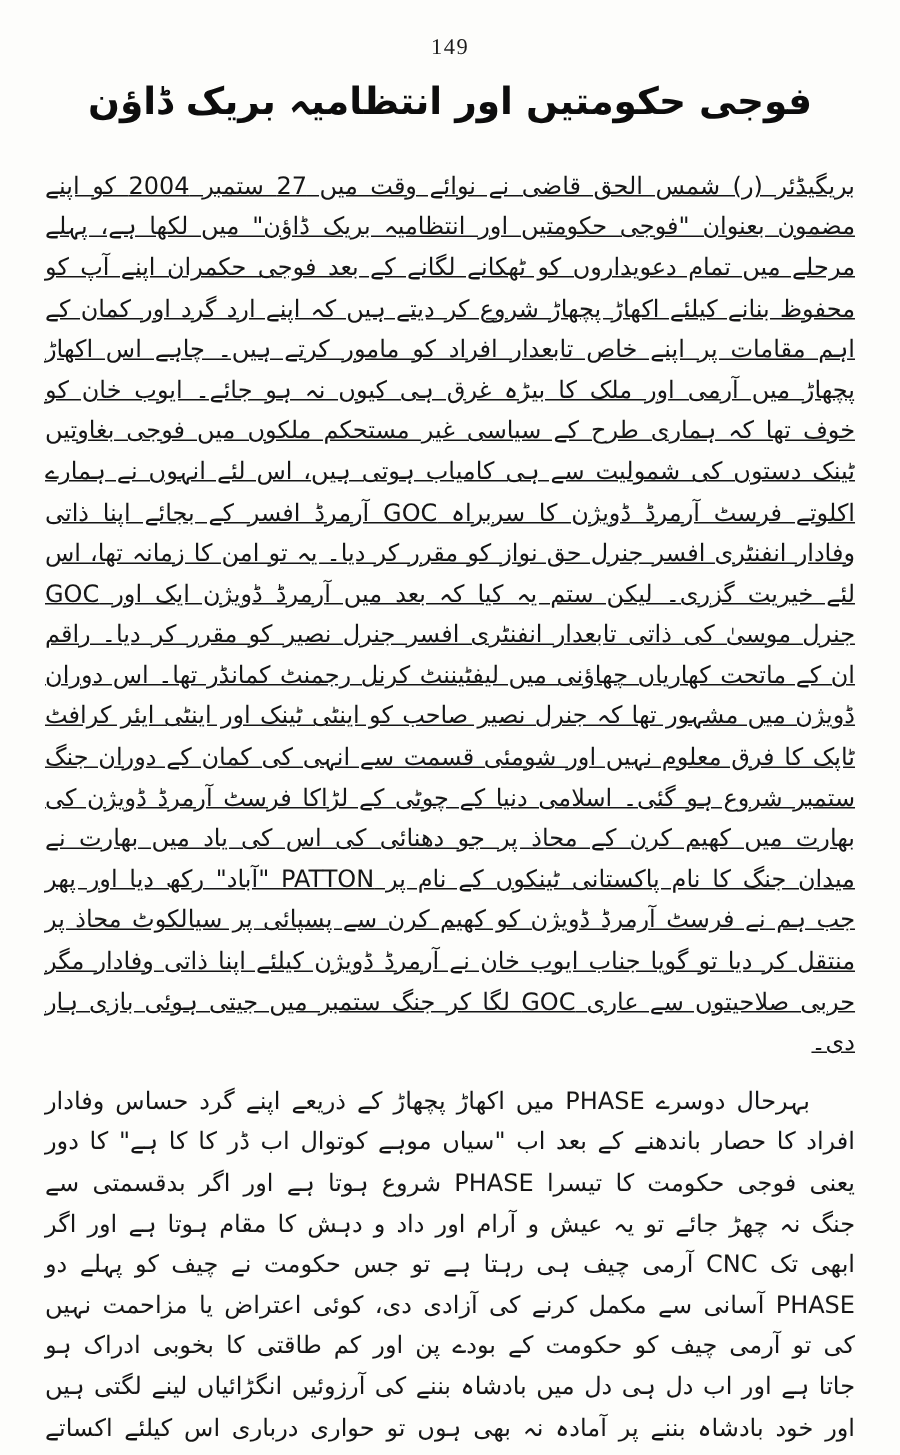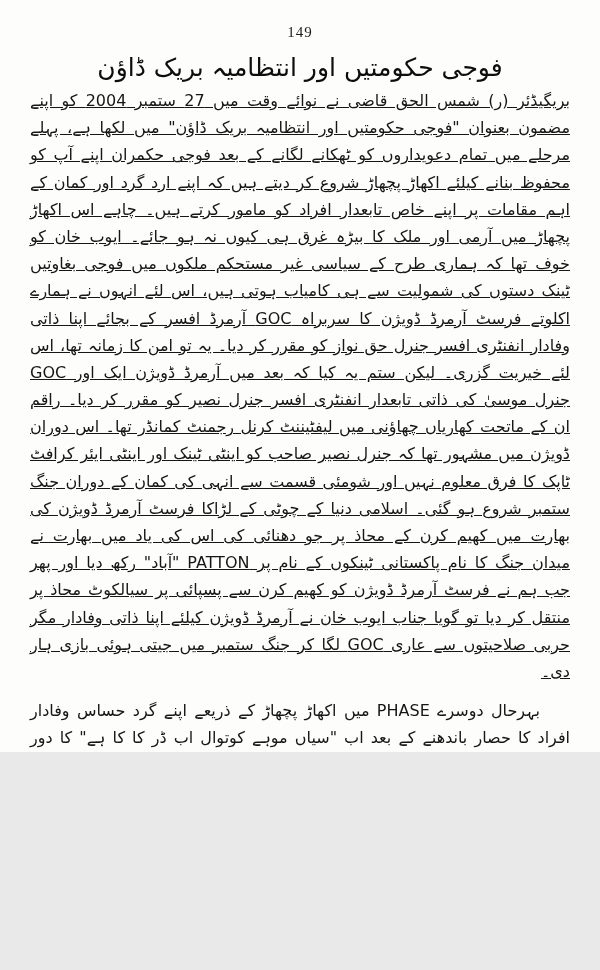--- a/index.html
+++ b/index.html
@@ -3,21 +3,21 @@
 <meta charset="utf-8">
 <style>
   html, body {
     margin: 0;
     padding: 0;
     background: #e9e9e9;
   }
   .page {
     position: relative;
     width: 600px;
-    height: 752px;
+    height: 970px;
     margin: 0 auto;
     background: #fdfdfb;
     color: #141414;
     box-sizing: border-box;
     padding: 24px 30px 18px 30px;
     overflow: hidden;
     direction: rtl;
     font-family: "DejaVu Sans", sans-serif;
   }
   .page-number {
@@ -25,22 +25,22 @@
     direction: ltr;
     font-family: "Liberation Serif", serif;
     font-size: 15px;
     letter-spacing: 1px;
     color: #1c1c1c;
     margin-bottom: 12px;
   }
   .chapter-title {
     text-align: center;
     font-size: 25px;
-    font-weight: normal;
-    margin: 0 0 5px 0;
+    font-weight: bold;
+    margin: 0 0 28px 0;
     color: #0d0d0d;
   }
   .body-text {
     font-size: 16px;
     line-height: 1.7;
     text-align: justify;
     margin: 0 0 12px 0;
     text-indent: 30px;
     color: #161616;
     word-spacing: 1px;

